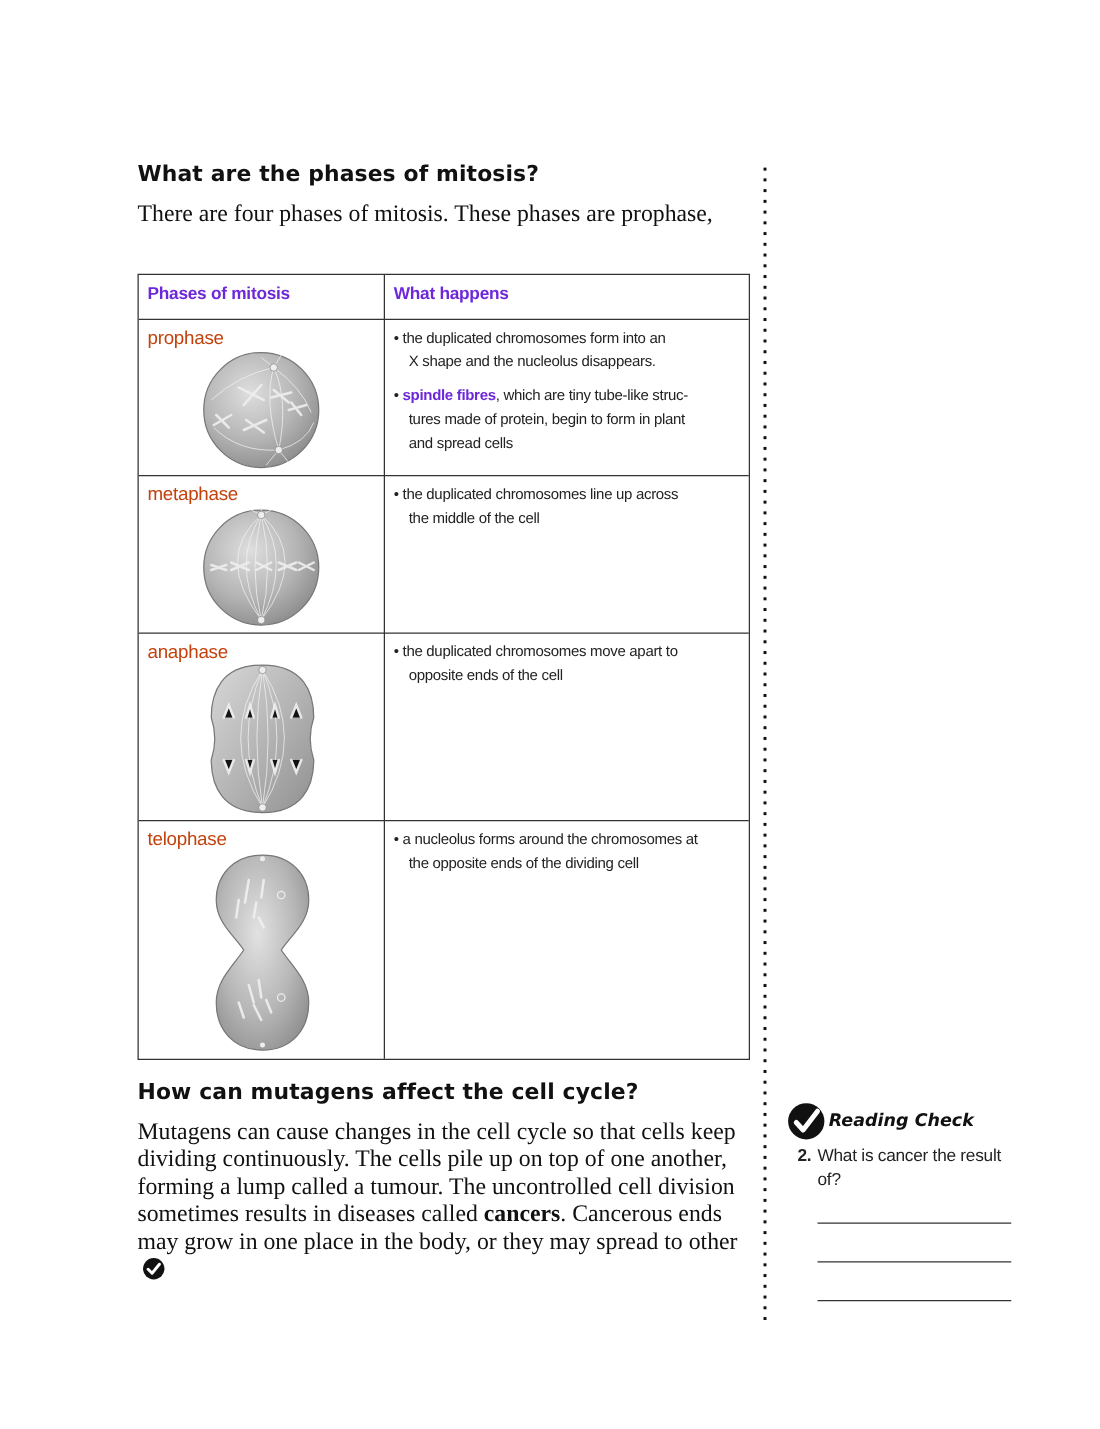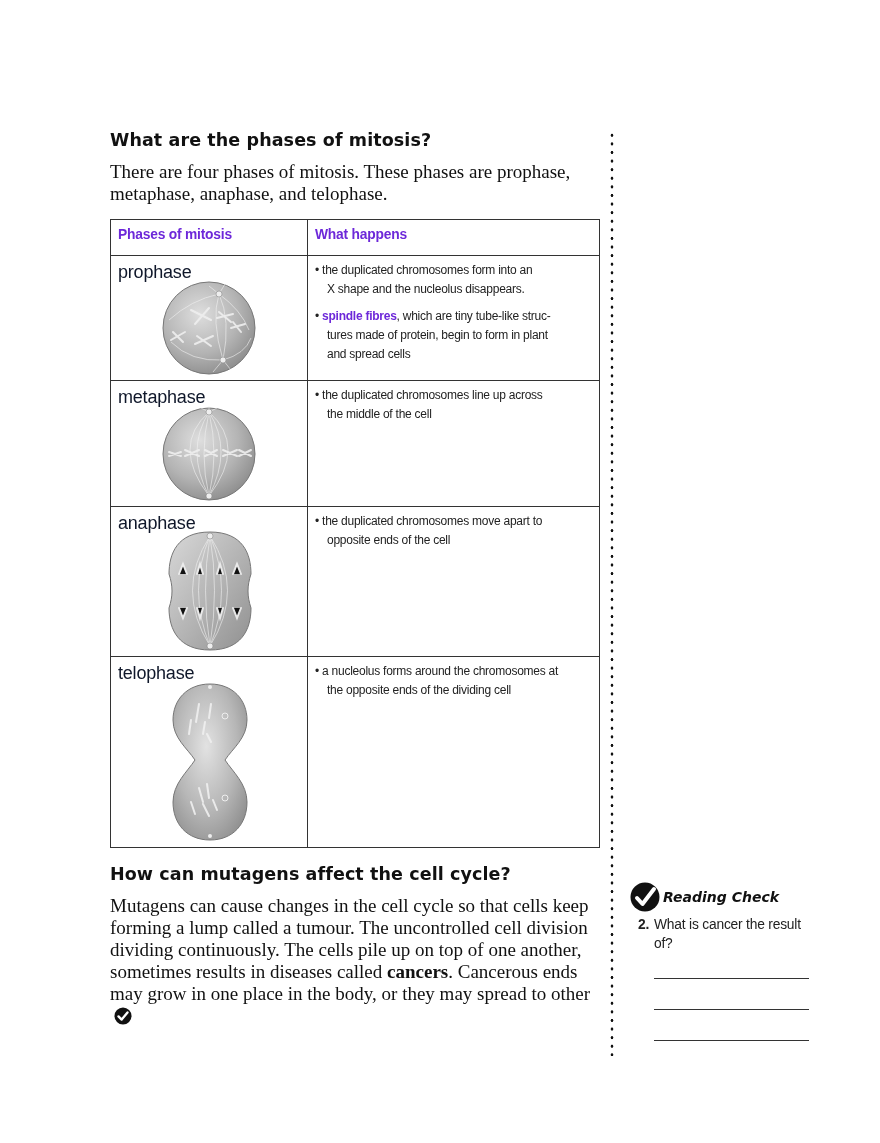--- a/index.html
+++ b/index.html
@@ -4,37 +4,36 @@
 <style>
   html, body { margin:0; padding:0; background:#ffffff; }
   body { width:880px; height:1143px; position:relative; overflow:hidden; color:#111; }
   .abs { position:absolute; }
   .h2 { font-family:"DejaVu Sans", sans-serif; font-weight:bold; font-size:17.5px; color:#111; letter-spacing:0.1px; }
   .body-text { font-family:"Liberation Serif", serif; font-size:19px; line-height:22px; color:#111; }
   .table { left:110px; top:219px; width:490px; height:629px; border:1px solid #333; box-sizing:border-box; }
   .hline { position:absolute; left:0; right:0; height:0; border-top:1px solid #333; }
   .vline { position:absolute; top:0; bottom:0; width:0; border-left:1px solid #333; left:196px; }
   .th { font-family:"Liberation Sans", sans-serif; font-weight:bold; font-size:13.8px; color:#6d28d9; letter-spacing:-0.2px; }
-  .phase-label { font-family:"Liberation Sans", sans-serif; font-size:18px; color:#0f172a; letter-spacing:-0.2px; }
+  .phase-label { font-family:"Liberation Sans", sans-serif; font-size:15px; color:#c2410c; letter-spacing:-0.2px; }
   .bullet { font-family:"Liberation Sans", sans-serif; font-size:12px; line-height:19px; color:#222; letter-spacing:-0.25px; padding-left:12px; text-indent:-12px; width:276px; }
   .bullet b { color:#6d28d9; }
   .dots { left:610px; top:131px; width:4px; height:925px;
           background-image: radial-gradient(circle, #111 1.3px, transparent 1.6px);
           background-size:4px 8.6px; background-repeat:repeat-y; }
   .rc-title { font-family:"DejaVu Sans", sans-serif; font-style:italic; font-weight:bold; font-size:14px; color:#111; }
   .rc-q { font-family:"Liberation Sans", sans-serif; font-size:13.8px; line-height:19px; color:#222; letter-spacing:-0.2px; }
   .answer-line { height:0; border-top:1px solid #333; width:155px; left:654px; }
 </style>
 </head>
 <body>
 
 <div class="abs h2" style="left:110px; top:130px;">What are the phases of mitosis?</div>
 <div class="abs body-text" style="left:110px; top:161px;">
   <div>There are four phases of mitosis. These phases are prophase,</div>
-  <div>metaphase, anaphase, and telophase.</div>
 </div>
 
 <div class="abs table">
   <div class="vline"></div>
   <div class="hline" style="top:35px;"></div>
   <div class="hline" style="top:160px;"></div>
   <div class="hline" style="top:286px;"></div>
   <div class="hline" style="top:436px;"></div>
 
   <div class="abs th" style="left:7px; top:7px;">Phases of mitosis</div>
@@ -189,22 +188,22 @@
     <div class="abs bullet" style="left:204px; top:6px; width:284px;">
       <span>• </span><span>a nucleolus forms around the chromosomes at</span><br>
       <span>the opposite ends of the dividing cell</span>
     </div>
   </div>
 </div>
 
 <div class="abs h2" style="left:110px; top:864px;">How can mutagens affect the cell cycle?</div>
 <div class="abs body-text" style="left:110px; top:895px;">
   <div>Mutagens can cause changes in the cell cycle so that cells keep</div>
+  <div>dividing continuously. The cells pile up on top of one another,</div>
   <div>forming a lump called a tumour. The uncontrolled cell division</div>
-  <div>dividing continuously. The cells pile up on top of one another,</div>
   <div><span>sometimes results in diseases called </span><b>cancers</b><span>. Cancerous ends</span></div>
   <div>may grow in one place in the body, or they may spread to other</div>
   <div>
     <svg width="18" height="18" viewBox="0 0 20 20" style="vertical-align:-3px; margin-left:4px;">
       <circle cx="10" cy="10" r="9.5" fill="#111"></circle>
       <path d="M5 10.5 L8.5 14 L15 6" stroke="#fff" stroke-width="2.6" fill="none" stroke-linecap="round" stroke-linejoin="round"></path>
     </svg>
   </div>
 </div>
 

